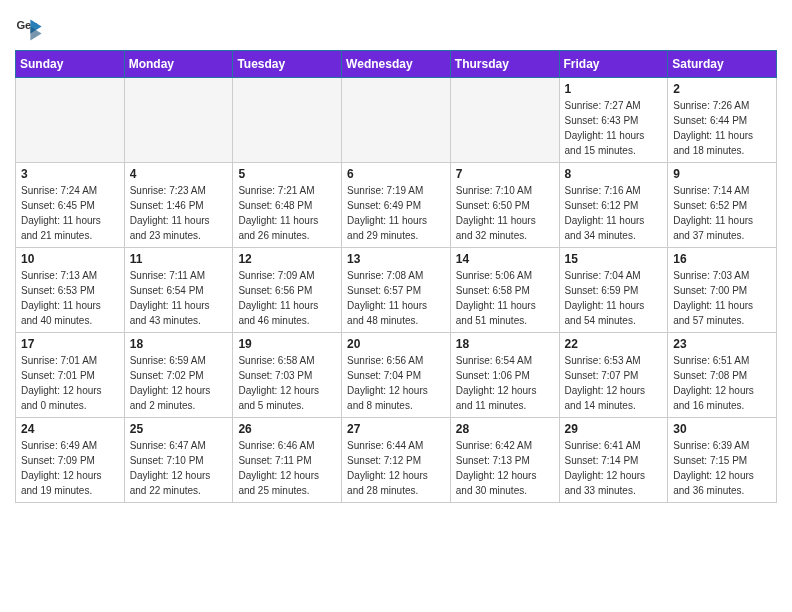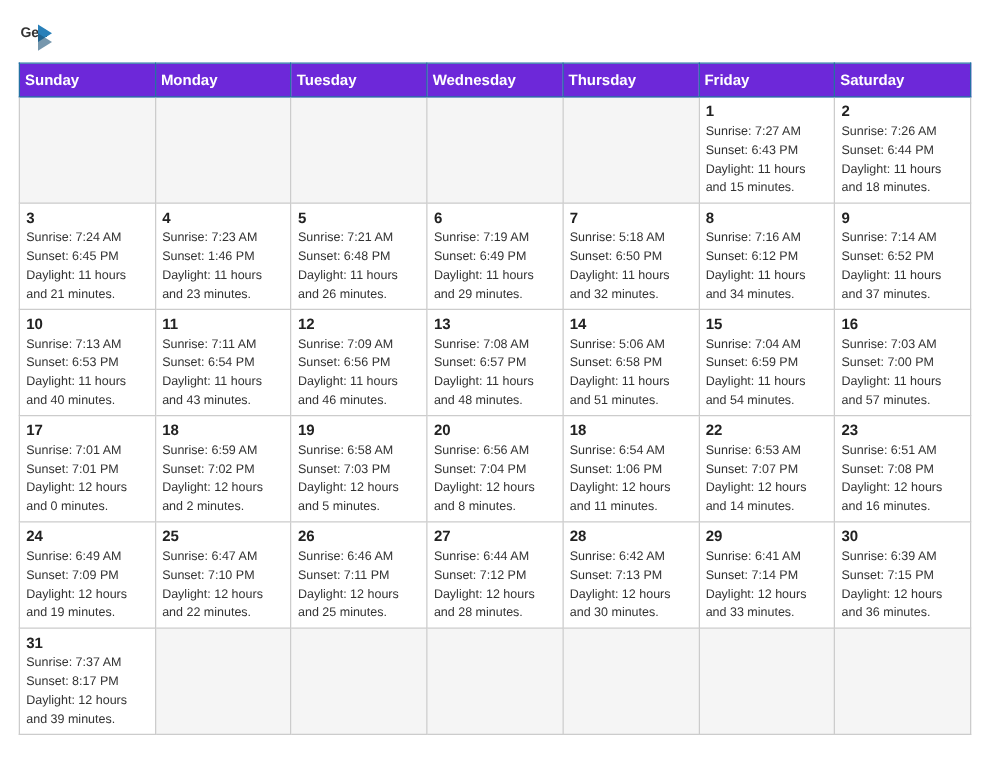--- a/index.html
+++ b/index.html
@@ -161,21 +161,21 @@
 Daylight: 11 hours and 26 minutes.</div>
           </td>
           <td>
             <span class="day-number">6</span>
             <div class="day-info">Sunrise: 7:19 AM
 Sunset: 6:49 PM
 Daylight: 11 hours and 29 minutes.</div>
           </td>
           <td>
             <span class="day-number">7</span>
-            <div class="day-info">Sunrise: 5:18 AM
+            <div class="day-info">Sunrise: 7:10 AM
 Sunset: 6:50 PM
 Daylight: 11 hours and 32 minutes.</div>
           </td>
           <td>
             <span class="day-number">8</span>
             <div class="day-info">Sunrise: 7:16 AM
 Sunset: 6:12 PM
 Daylight: 11 hours and 34 minutes.</div>
           </td>
           <td>
@@ -309,30 +309,16 @@
             <div class="day-info">Sunrise: 6:41 AM
 Sunset: 7:14 PM
 Daylight: 12 hours and 33 minutes.</div>
           </td>
           <td>
             <span class="day-number">30</span>
             <div class="day-info">Sunrise: 6:39 AM
 Sunset: 7:15 PM
 Daylight: 12 hours and 36 minutes.</div>
           </td>
-        </tr>
-        <tr class="last-row">
-          <td>
-            <span class="day-number">31</span>
-            <div class="day-info">Sunrise: 7:37 AM
-Sunset: 8:17 PM
-Daylight: 12 hours and 39 minutes.</div>
-          </td>
-          <td class="empty"></td>
-          <td class="empty"></td>
-          <td class="empty"></td>
-          <td class="empty"></td>
-          <td class="empty"></td>
-          <td class="empty"></td>
         </tr>
       </tbody>
   </table>
 </div>
 
 </body></html>

